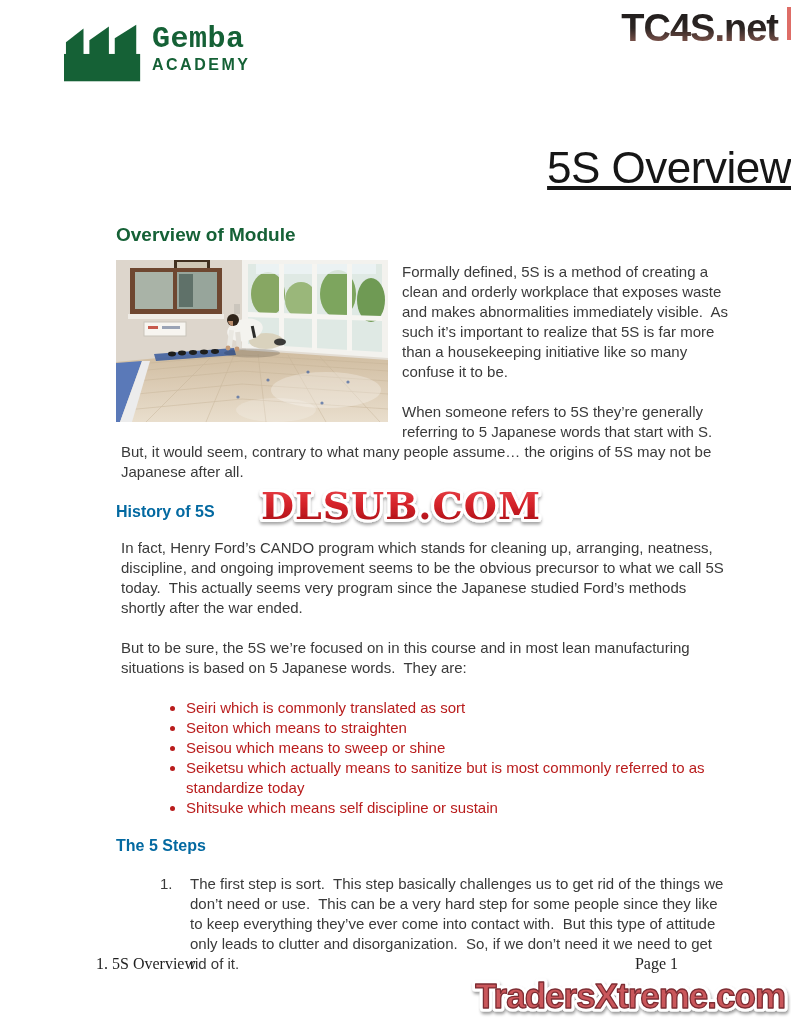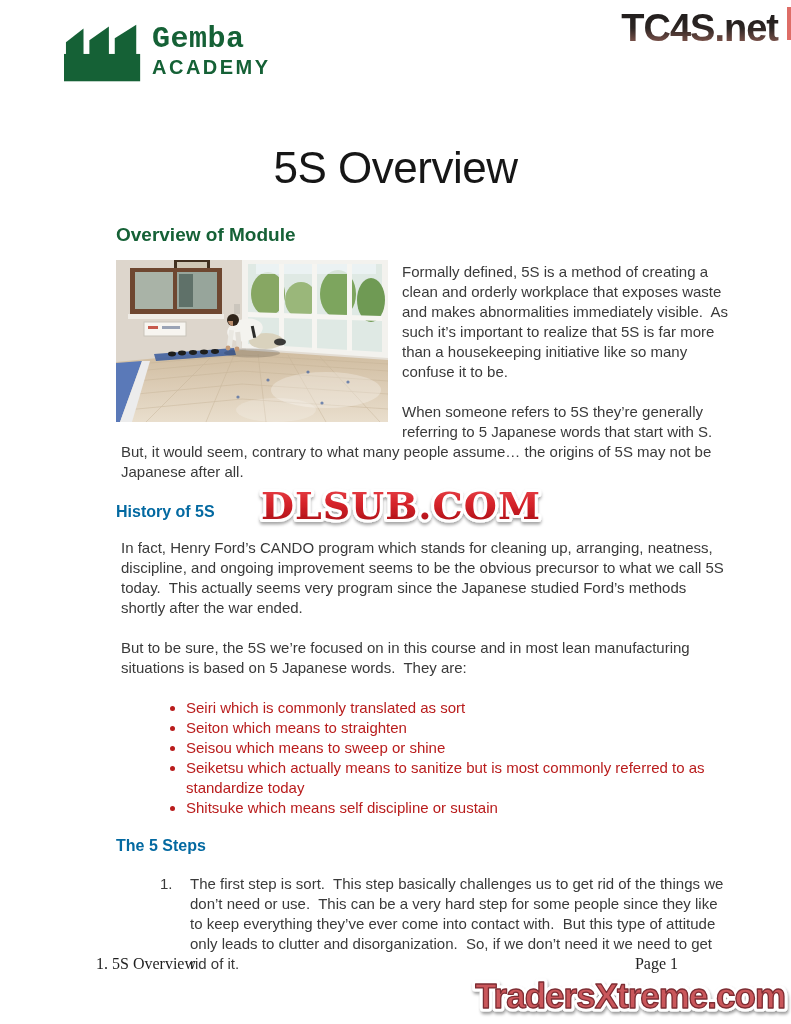--- a/index.html
+++ b/index.html
@@ -11,29 +11,29 @@
     overflow: hidden;
     font-family: "Liberation Sans", sans-serif;
     color: #3d3d3d;
   }
 
   
   .logo { position: absolute; left: 64px; top: 22px; display: flex; align-items: flex-start; }
   .logo-icon { width: 82px; height: 60px; }
   .logo-text { margin-left: 6px; margin-top: 2px; line-height: 1; }
   .logo-name { font-size: 30px; font-weight: bold; color: #156136; letter-spacing: 0.5px; font-family: Liberation Mono, monospace; }
-  .logo-sub  { font-size: 20px; font-weight: bold; color: #156136; letter-spacing: 2.5px; margin-top: 3px; }
+  .logo-sub  { font-size: 16px; font-weight: bold; color: #156136; letter-spacing: 2.5px; margin-top: 3px; }
 
   .tc4s { position: absolute; top: 4px; right: 8px; }
   .red-sliver { position: absolute; top: 7px; right: 0; width: 4px; height: 33px; background: #d8544c; opacity: .85; }
 
   
   .doc-title {
     position: absolute; top: 143px; left: 0; width: 100%;
-    text-align: center; font-size: 44px; color: #161616; letter-spacing: -0.5px;
+    text-align: right; font-size: 44px; color: #161616; letter-spacing: -0.5px; text-decoration: underline;
   }
   .overview-heading {
     position: absolute; left: 116px; top: 224px;
     font-size: 19px; font-weight: bold; color: #156136; text-align: right;
   }
 
   
   .content {
     position: absolute; left: 116px; top: 260px; width: 614px;
     font-size: 15px; line-height: 20px; color: #3a3a3a;

